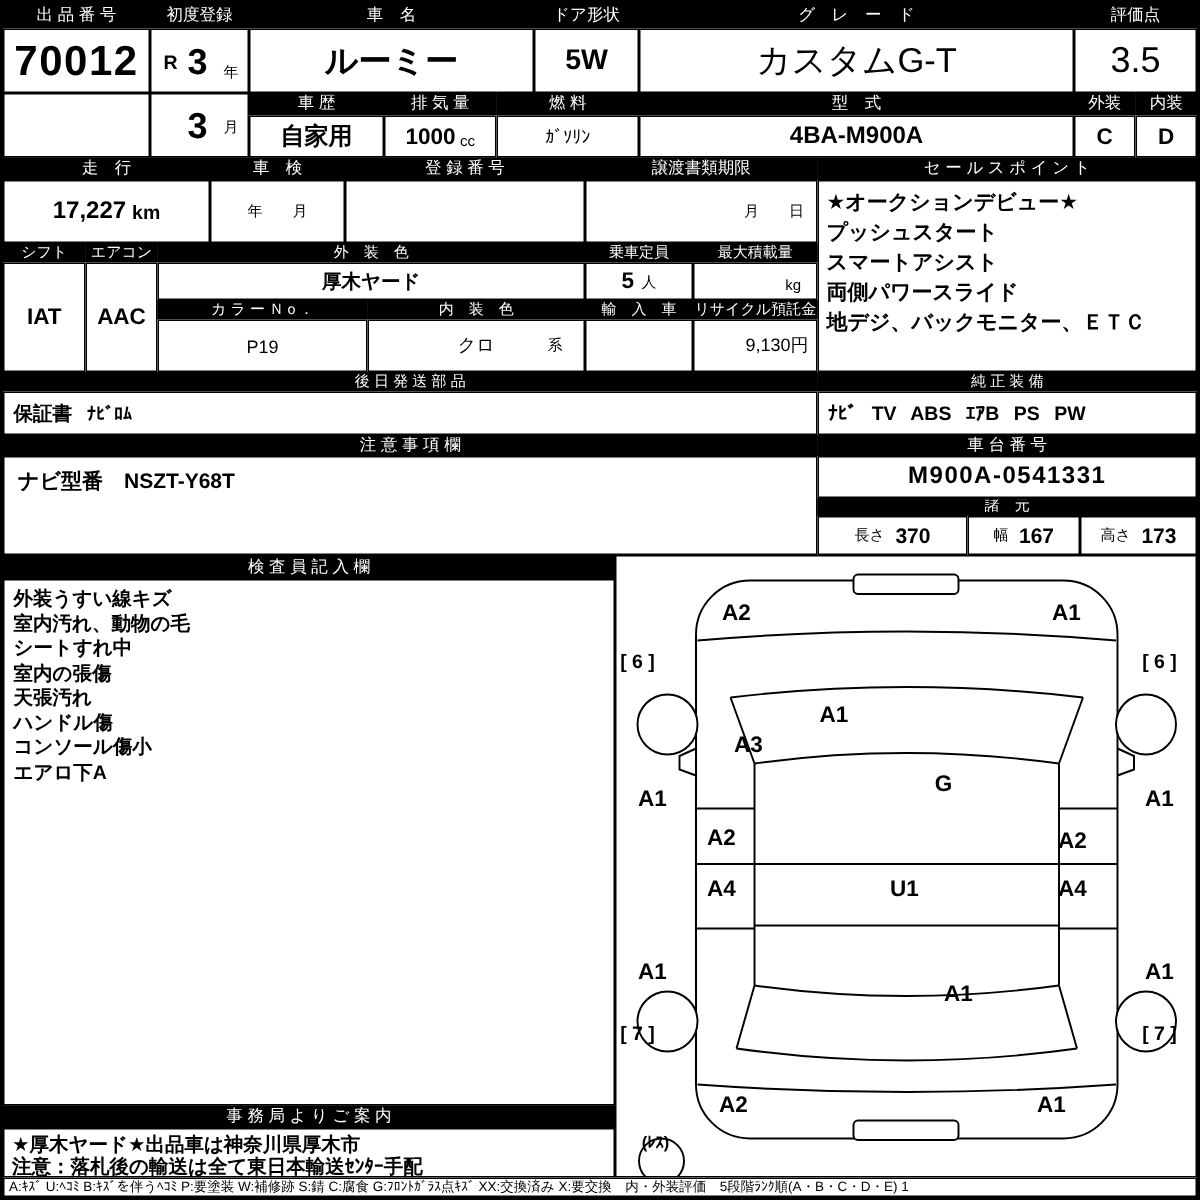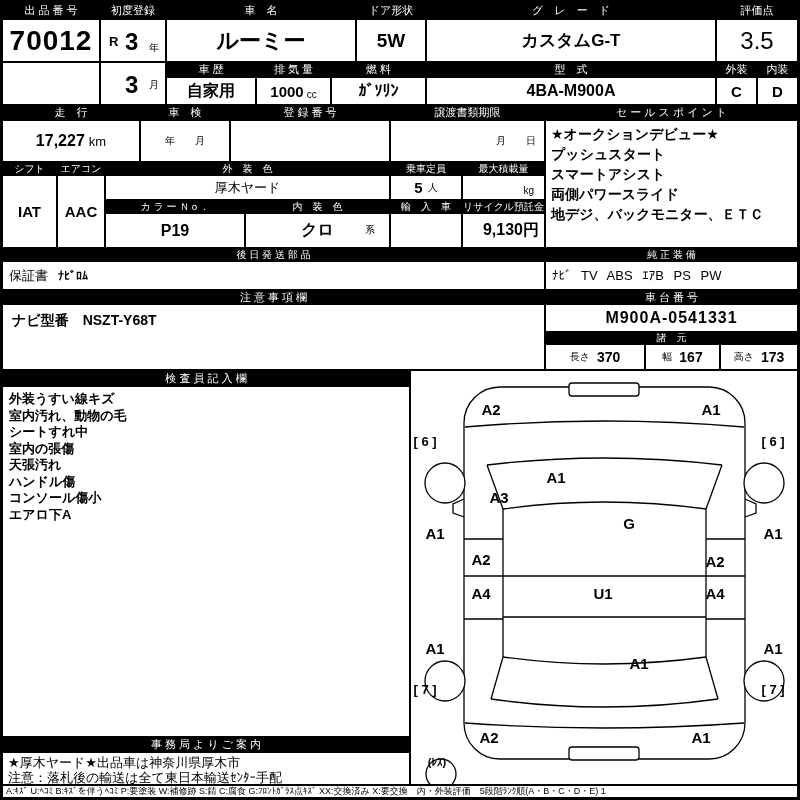--- a/index.html
+++ b/index.html
@@ -8,26 +8,26 @@
          font-family:"Liberation Sans","DejaVu Sans",sans-serif;overflow:hidden}
   .frame{position:absolute;left:0;top:0;width:800px;height:800px;border:2px solid #000;pointer-events:none;z-index:60}
   .hdr{position:absolute;background:#000;color:#fff;border:1px solid #000;
        display:flex;align-items:center;justify-content:center;
        font-size:11px;line-height:1;white-space:nowrap;overflow:hidden}
   .cell{position:absolute;background:#fff;border:1px solid #000;overflow:hidden}
   .cen{display:flex;align-items:center;justify-content:center}
   .lot-v{font-size:28px;font-weight:bold;letter-spacing:1px}
   .name-v{font-size:22px;font-weight:bold}
   .door-v{font-size:19px;font-weight:bold}
-  .grade-v{font-size:17px;font-weight:bold}
+  .grade-v{font-size:23px;font-weight:normal}
   .score-v{font-size:24px;font-weight:normal}
   .f16{font-size:16px;font-weight:bold}
   .f15{font-size:15px;font-weight:bold}
-  .f14{font-size:16px;font-weight:bold}
-  .f13{font-size:13px;font-weight:normal}
+  .f14{font-size:12px;font-weight:normal}
+  .f13{font-size:13px;font-weight:bold}
   .sm{font-size:10px}
   .unit-br{position:absolute;right:6px;bottom:6px;font-size:10px}
   .era{position:absolute;left:8px;top:14px;font-size:13px;font-weight:bold}
   .bignum{font-size:24px;font-weight:bold}
   .left-cell{display:flex;align-items:center;padding-left:6px}
   .lines{padding:4px 6px}
   .lines div{font-size:13px;font-weight:bold;line-height:16.5px;white-space:nowrap}
   .sales-lines{padding:3px 5px}
   .sales-lines div{font-size:14px;font-weight:bold;line-height:20px;white-space:nowrap}
   .dim{display:flex;align-items:center;justify-content:center;gap:7px}

